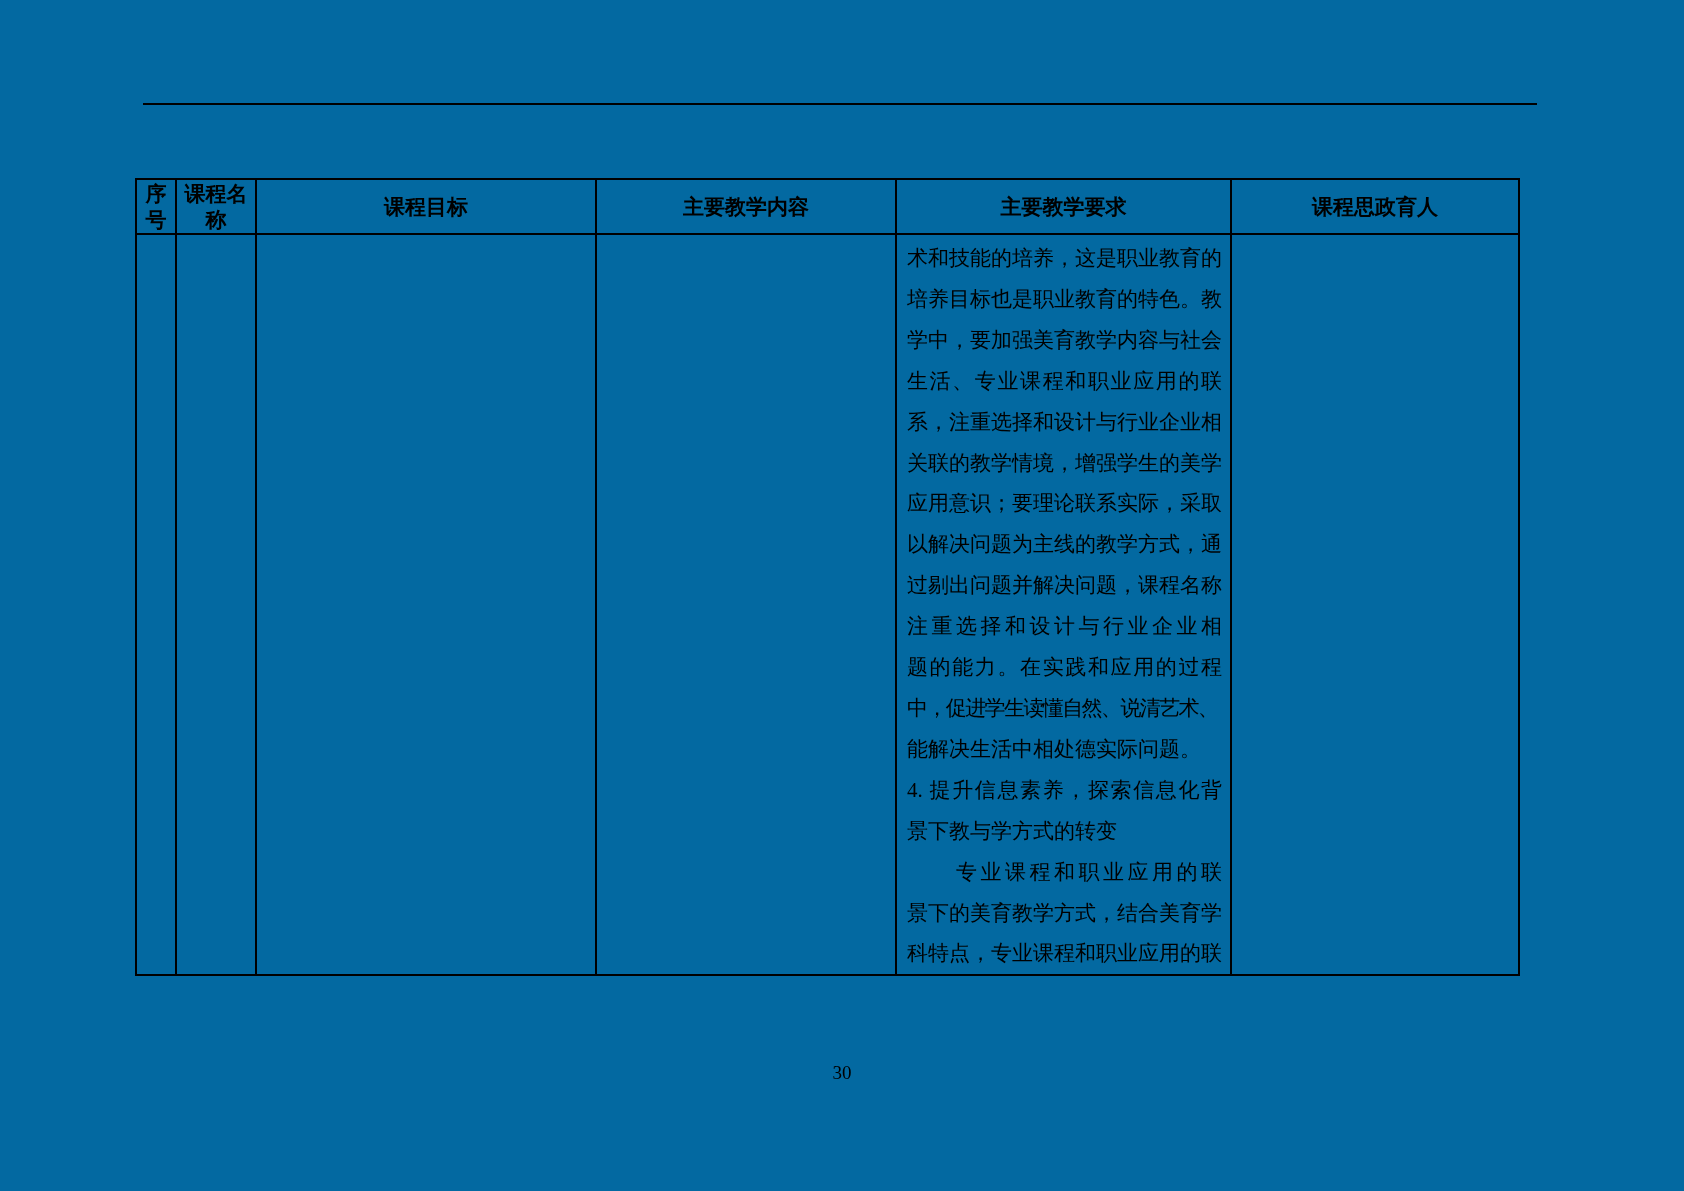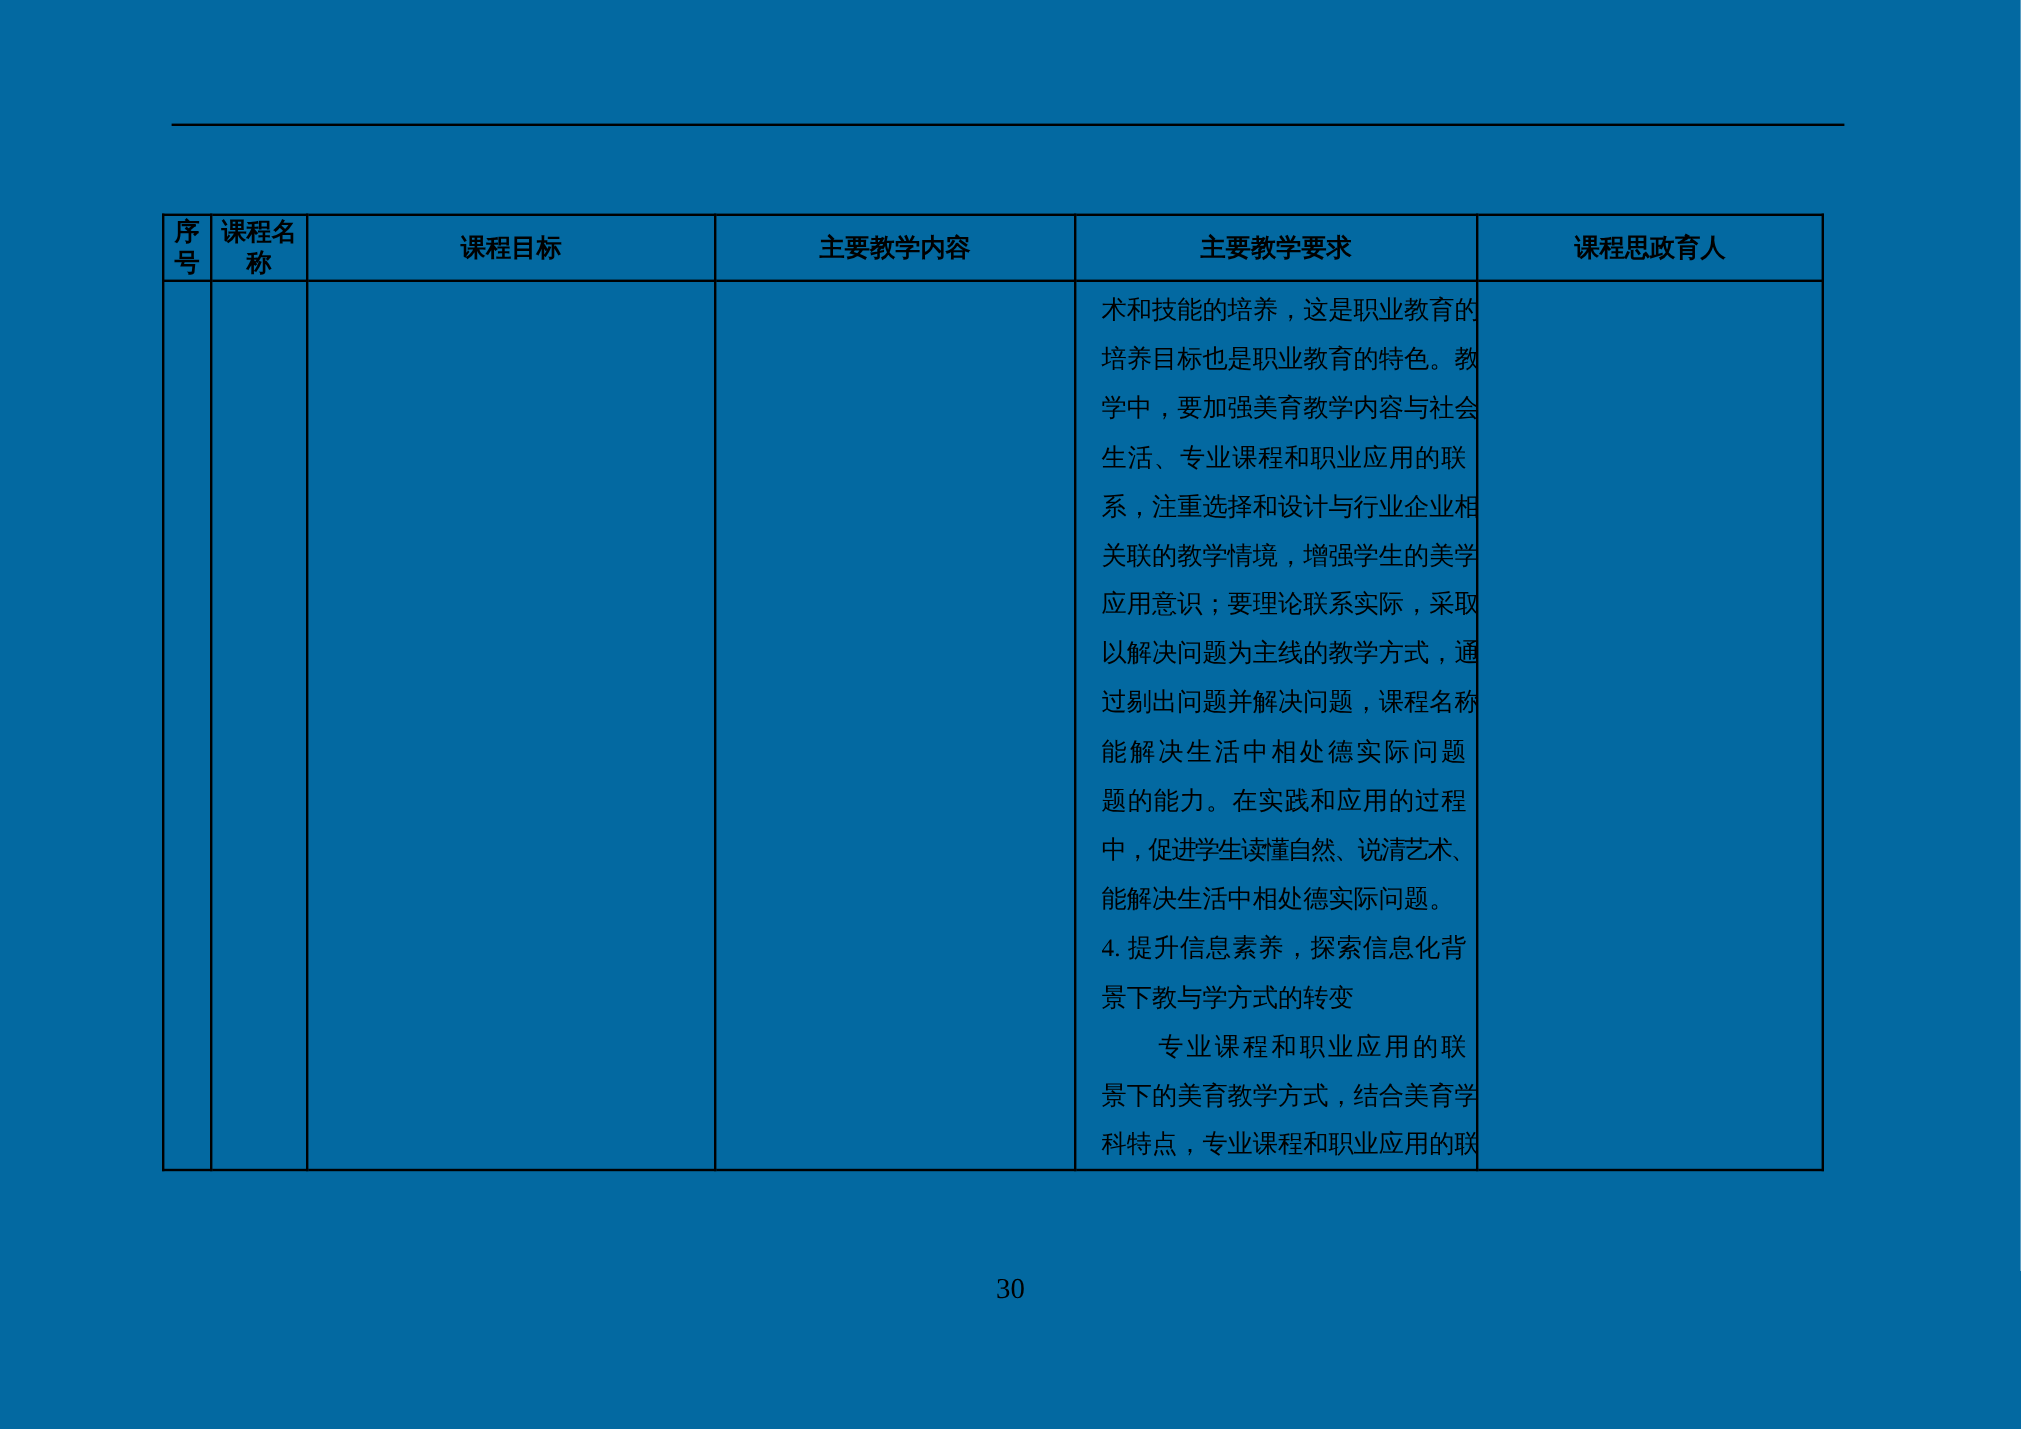--- a/index.html
+++ b/index.html
@@ -52,38 +52,37 @@
   }
   td.req-cell {
     padding: 3px 8px 0 10px;
   }
   .tline {
     font-size: 21px;
     line-height: 40.9px;
     text-align: justify;
     text-align-last: justify;
     white-space: nowrap;
-    margin-left: 11px;
   }
   .tline.left {
     text-align: right;
     text-align-last: left;
   }
   .tline.tight {
     text-align: left;
     text-align-last: left;
     letter-spacing: -1.6px;
   }
   .page-number {
     position: absolute;
     top: 1062px;
     left: 0;
     width: 100%;
     text-align: center;
-    font-size: 24px;
+    font-size: 19px;
     font-family: "Liberation Serif", "DejaVu Serif", serif;
   }
 </style>
 </head>
 <body>
 
 <div class="page">
 
   <div class="top-rule"></div>
 
@@ -116,21 +115,21 @@
           <div>
               <div class="tline">术和技能的培养，这是职业教育的</div>
               <div class="tline">培养目标也是职业教育的特色。教</div>
               <div class="tline">学中，要加强美育教学内容与社会</div>
               <div class="tline">生活、专业课程和职业应用的联</div>
               <div class="tline">系，注重选择和设计与行业企业相</div>
               <div class="tline">关联的教学情境，增强学生的美学</div>
               <div class="tline">应用意识；要理论联系实际，采取</div>
               <div class="tline">以解决问题为主线的教学方式，通</div>
               <div class="tline">过剔出问题并解决问题，课程名称</div>
-              <div class="tline">能解决生活中相处德实际问题</div>
+              <div class="tline">注重选择和设计与行业企业相</div>
               <div class="tline">题的能力。在实践和应用的过程</div>
               <div class="tline tight">中，促进学生读懂自然、说清艺术、</div>
               <div class="tline left">能解决生活中相处德实际问题。</div>
               <div class="tline">4. 提升信息素养，探索信息化背</div>
               <div class="tline left">景下教与学方式的转变</div>
               <div class="tline">　　专业课程和职业应用的联</div>
               <div class="tline">景下的美育教学方式，结合美育学</div>
               <div class="tline">科特点，专业课程和职业应用的联</div>
             </div>
         </td>

